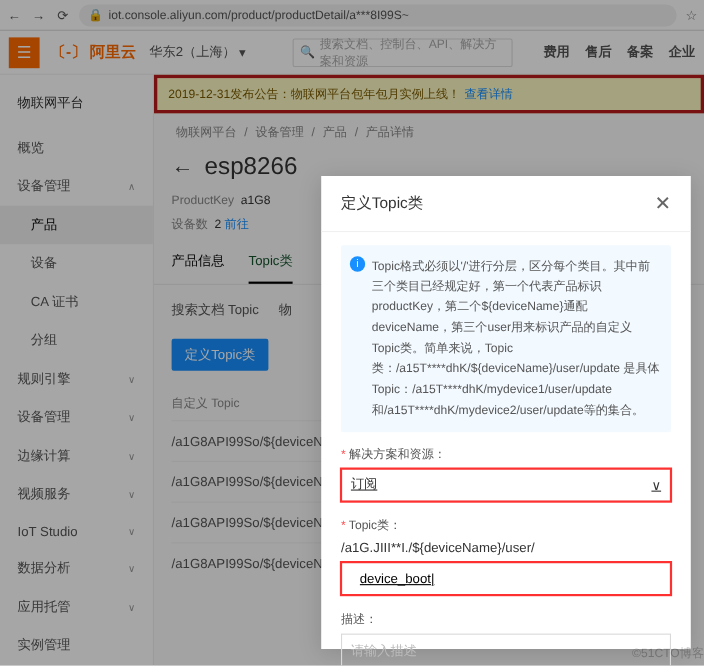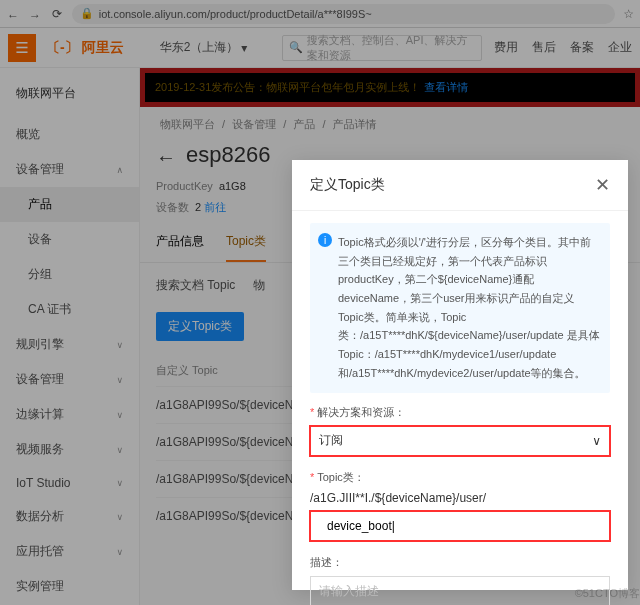--- a/index.html
+++ b/index.html
@@ -6,68 +6,68 @@
 body { width: 640px; height: 605px; overflow: hidden; background: #fff; font-size: 12px; color: #333; position: relative; }
 
 .browser-bar { height: 28px; background: #fff; border-bottom: 1px solid #d9d9d9; display: flex; align-items: center; padding: 0 6px; gap: 8px; }
 .nav-btn { width: 14px; height: 14px; display: flex; align-items: center; justify-content: center; color: #555; }
 .url-pill { flex: 1; height: 20px; background: #f1f1f1; border-radius: 10px; display: flex; align-items: center; padding: 0 8px; font-size: 11px; color: #555; gap: 5px; }
 .star { color: #777; }
 
 .top-bar { height: 40px; display: flex; align-items: center; border-bottom: 1px solid #eee; padding: 0 8px; }
 .burger { width: 28px; height: 28px; background: #ff6a00; color: #fff; display: flex; align-items: center; justify-content: center; font-size: 15px; margin-right: 10px; }
 .logo { color: #ff6a00; font-weight: bold; font-size: 14px; margin-right: 12px; display: flex; align-items: center; gap: 3px; }
-.region { font-size: 12px; color: #555; display: flex; align-items: center; gap: 3px; margin-left: 24px; }
+.region { font-size: 12px; color: #555; display: flex; align-items: center; gap: 3px; }
 .search-box { margin-left: auto; width: 200px; height: 26px; border: 1px solid #ddd; border-radius: 2px; display: flex; align-items: center; padding: 0 6px; gap: 4px; color: #aaa; font-size: 11px; }
-.top-links { display: flex; gap: 14px; margin-left: 12px; }
+.top-links { display: flex; gap: 14px; margin-left: 28px; font-weight: bold; }
 .top-links span { font-size: 12px; color: #555; }
 
 .main { display: flex; height: calc(100% - 68px); }
 .sidebar { width: 140px; border-right: 1px solid #eee; padding-top: 8px; background: #fff; }
 .sb-item { padding: 9px 16px; font-size: 12px; color: #555; display: flex; justify-content: space-between; align-items: center; }
 .sb-sub { padding: 9px 16px 9px 28px; font-size: 12px; color: #555; }
 .sb-active { background: #f0f0f0; color: #000; font-weight: 500; }
 .chev { font-size: 9px; color: #999; }
 
 .content { flex: 1; background: #fafafa; position: relative; }
-.announce { background: #000000; border: 5px solid #b91c1c; padding: 7px 10px; font-size: 11px; color: #7a5b00; display: flex; align-items: center; margin: 0; }
+.announce { background: #fef9c3; border: 3px solid #b91c1c; padding: 7px 10px; font-size: 11px; color: #7a5b00; display: flex; align-items: center; margin: 0; }
 .announce a { color: #1890ff; text-decoration: none; margin-left: 4px; }
 .crumb { padding: 10px 16px; font-size: 11px; color: #888; }
 .crumb span { margin: 0 4px; }
 .title-row { display: flex; align-items: center; padding: 0 16px 12px; gap: 10px; }
 .back-arrow { font-size: 20px; font-weight: bold; }
 .prod-title { font-size: 22px; font-weight: 500; }
 
 .info-row { display: flex; padding: 0 16px 8px; font-size: 11px; color: #888; gap: 24px; }
 .info-row span b { color: #333; font-weight: normal; margin-left: 6px; }
 
 .tabs { border-bottom: 1px solid #e8e8e8; display: flex; gap: 22px; padding-left: 16px; }
 .tab { padding: 10px 0; font-size: 12px; color: #000000; }
-.tab.active { color: #a16207; border-bottom: 2px solid #f97316; }
+.tab.active { color: #14532d; border-bottom: 2px solid #000000; }
 
 .subtabs { display: flex; gap: 18px; padding: 14px 16px; font-size: 12px; color: #555; }
 .define-btn { margin: 4px 16px 14px; background: #1890ff; color: #fff; border: none; padding: 6px 12px; font-size: 12px; border-radius: 2px; }
 
 .topic-list { padding: 0 16px; }
 .topic-head { padding: 8px 0; font-size: 11px; color: #888; }
 .topic-row { padding: 11px 0; font-size: 12px; color: #555; border-top: 1px solid #f0f0f0; }
 
 .overlay { position: absolute; inset: 0; background: rgba(0,0,0,0.35); }
 .modal { position: absolute; top: 160px; right: 12px; width: 336px; height: 430px; background: #fff; box-shadow: 0 4px 20px rgba(0,0,0,0.15); display: flex; flex-direction: column; }
 .modal-head { display: flex; justify-content: space-between; align-items: center; padding: 14px 18px; border-bottom: 1px solid #f0f0f0; }
 .modal-title { font-size: 14px; }
 .close-x { font-size: 18px; color: #666; cursor: pointer; }
 .info-box { background: #f2f9ff; margin: 12px 18px 0; padding: 10px 10px 10px 28px; font-size: 11px; color: #555; line-height: 1.7; position: relative; border-radius: 2px; }
 .info-i { position: absolute; left: 8px; top: 10px; width: 14px; height: 14px; background: #1890ff; color: #fff; border-radius: 50%; display: flex; align-items: center; justify-content: center; font-size: 10px; }
 .form { padding: 12px 18px 0; flex: 1; }
 .label { font-size: 11px; color: #555; margin-bottom: 6px; }
 .label::before { content: "* "; color: #ff4d4f; }
 .label.opt::before { content: ""; }
 .select { width: 100%; height: 30px; border: 1px solid #d9d9d9; padding: 0 8px; display: flex; align-items: center; justify-content: space-between; font-size: 12px; margin-bottom: 14px; }
-.hl-border { outline: 2px solid #ff3030; outline-offset: -1px; }
+.hl-border { outline: 2px solid #ff3030; outline-offset: -1px; text-decoration: underline; }
 .topic-inline { font-size: 12px; color: #333; margin-bottom: 6px; }
 .txtin { width: 100%; height: 30px; border: 1px solid #d9d9d9; padding: 0 16px; font-size: 12px; margin-bottom: 14px; }
 .desc-box { width: 100%; height: 52px; border: 1px solid #d9d9d9; padding: 6px 8px; font-size: 12px; color: #bbb; position: relative; }
 .watermark { position: absolute; bottom: 4px; right: 0; color: rgba(0,0,0,0.25); font-size: 11px; }
 </style>
 </head>
 <body>
 
 <div class="browser-bar">
   <span class="nav-btn">←</span>
@@ -103,22 +103,22 @@
   <div class="sidebar">
     <div class="sb-item" style="font-weight:500;color:#333">物联网平台</div>
     <div style="height:6px"></div>
     <div class="sb-item">概览</div>
     <div class="sb-item">
         <span>设备管理</span>
         <span class="chev">∧</span>
       </div>
     <div class="sb-sub sb-active">产品</div>
     <div class="sb-sub">设备</div>
+    <div class="sb-sub">CA 证书</div>
     <div class="sb-sub">分组</div>
-    <div class="sb-sub">CA 证书</div>
     <div class="sb-item">
         <span>规则引擎</span>
         <span class="chev">∨</span>
       </div>
     <div class="sb-item">
         <span>设备管理</span>
         <span class="chev">∨</span>
       </div>
     <div class="sb-item">
         <span>边缘计算</span>

